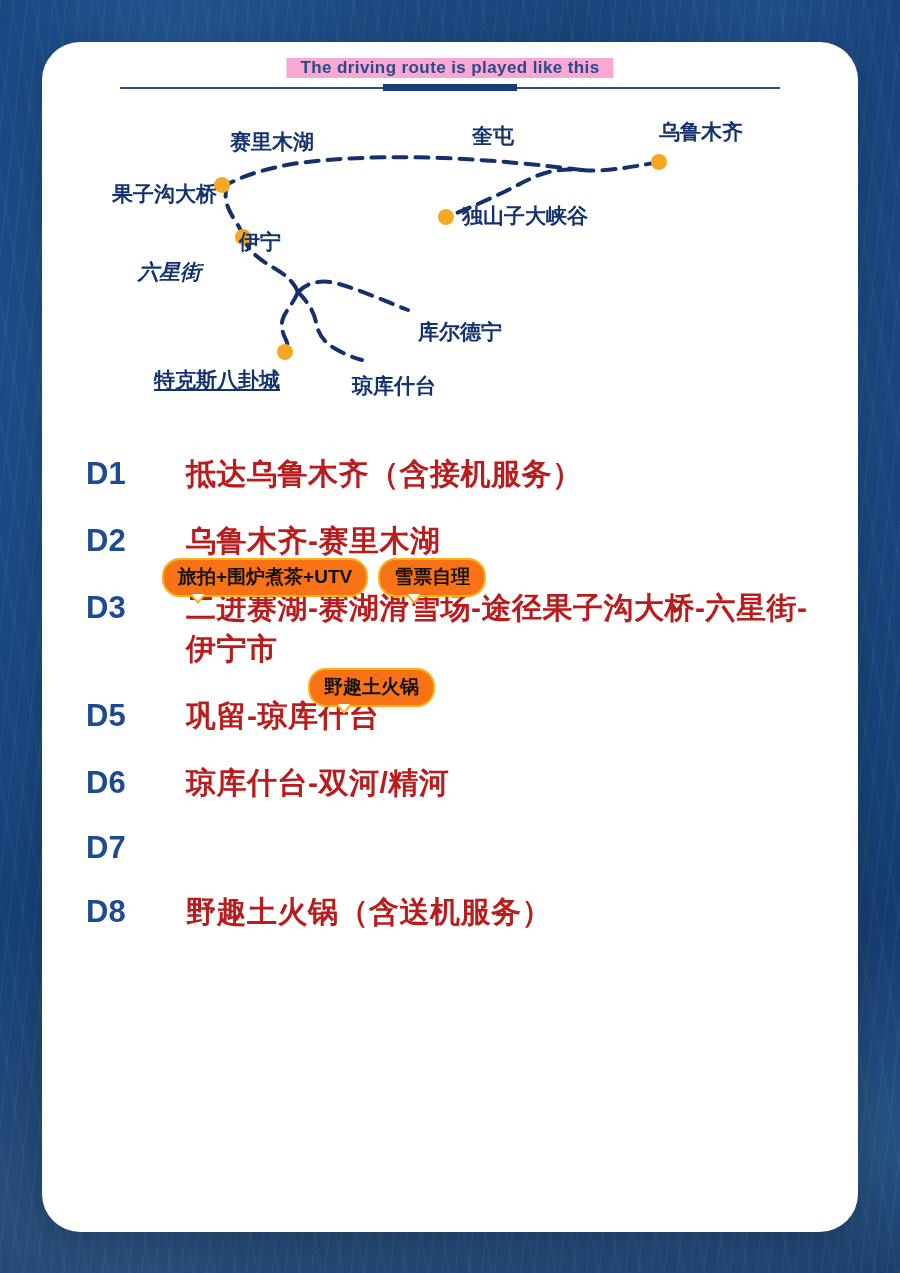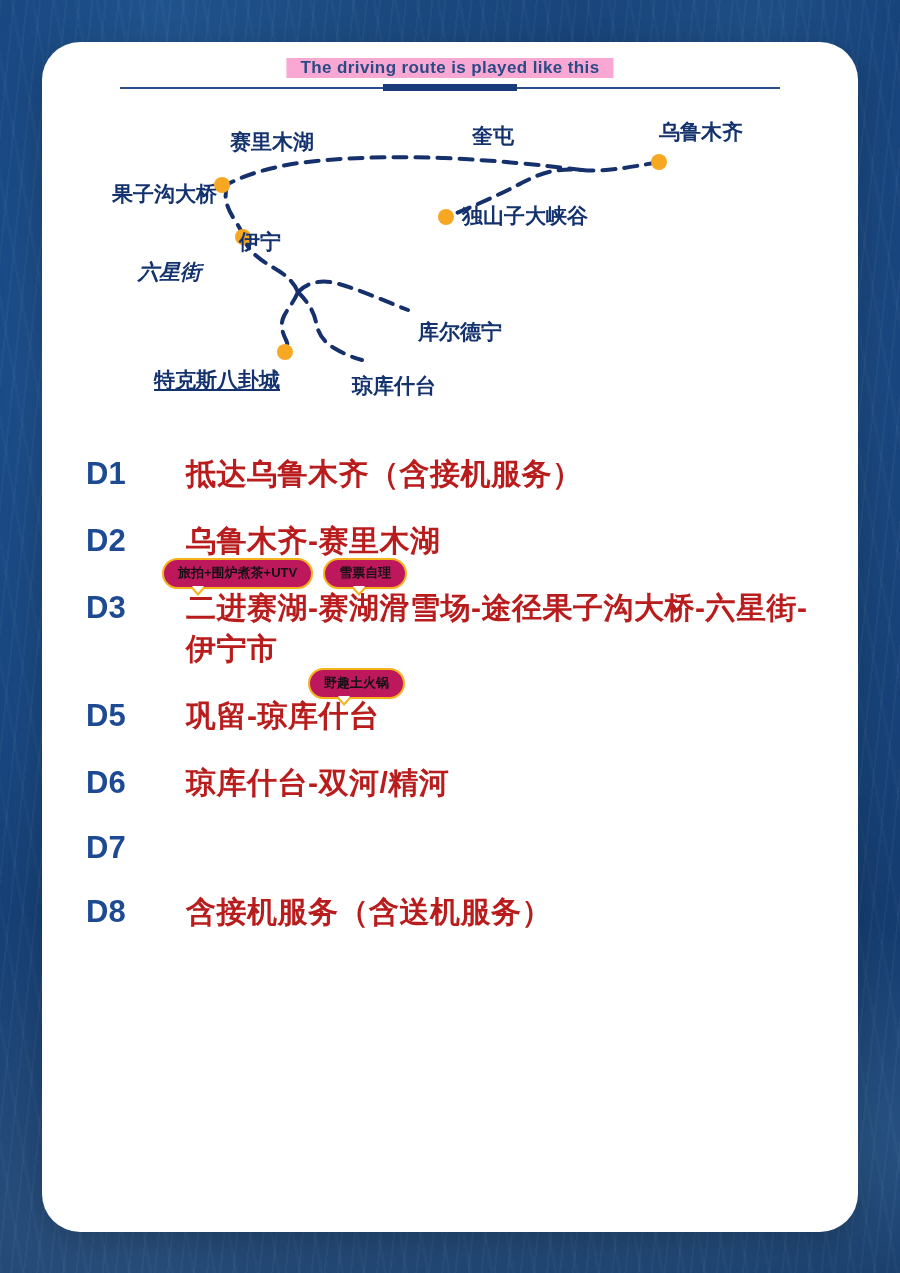--- a/index.html
+++ b/index.html
@@ -140,25 +140,25 @@
     color: #b91c1c;
     letter-spacing: 0.5px;
   }
   .tags {
     position: absolute;
     display: flex;
     gap: 10px;
   }
   .tag {
     position: relative;
-    background: #be185d;
+    background: #f97316;
     border: 2px solid #f6b21b;
     border-radius: 18px;
     color: #111;
-    font-size: 13px;
+    font-size: 19px;
     font-weight: bold;
     padding: 4px 14px 5px 14px;
     white-space: nowrap;
     box-shadow: 0 1px 0 rgba(0,0,0,0.03);
   }
   .tag:after {
     content: "";
     position: absolute;
     left: 26px;
     bottom: -9px;
@@ -261,17 +261,17 @@
       <div class="day-code">D6</div>
       <div class="day-text">琼库什台-双河/精河</div>
     </div>
 
     <div class="day-row">
       <div class="day-code">D7</div>
     </div>
 
     <div class="day-row">
       <div class="day-code">D8</div>
-      <div class="day-text">含接机服务（含送机服务）</div>
+      <div class="day-text">野趣土火锅（含送机服务）</div>
     </div>
 
   </div>
 </div>
 
 </body></html>

